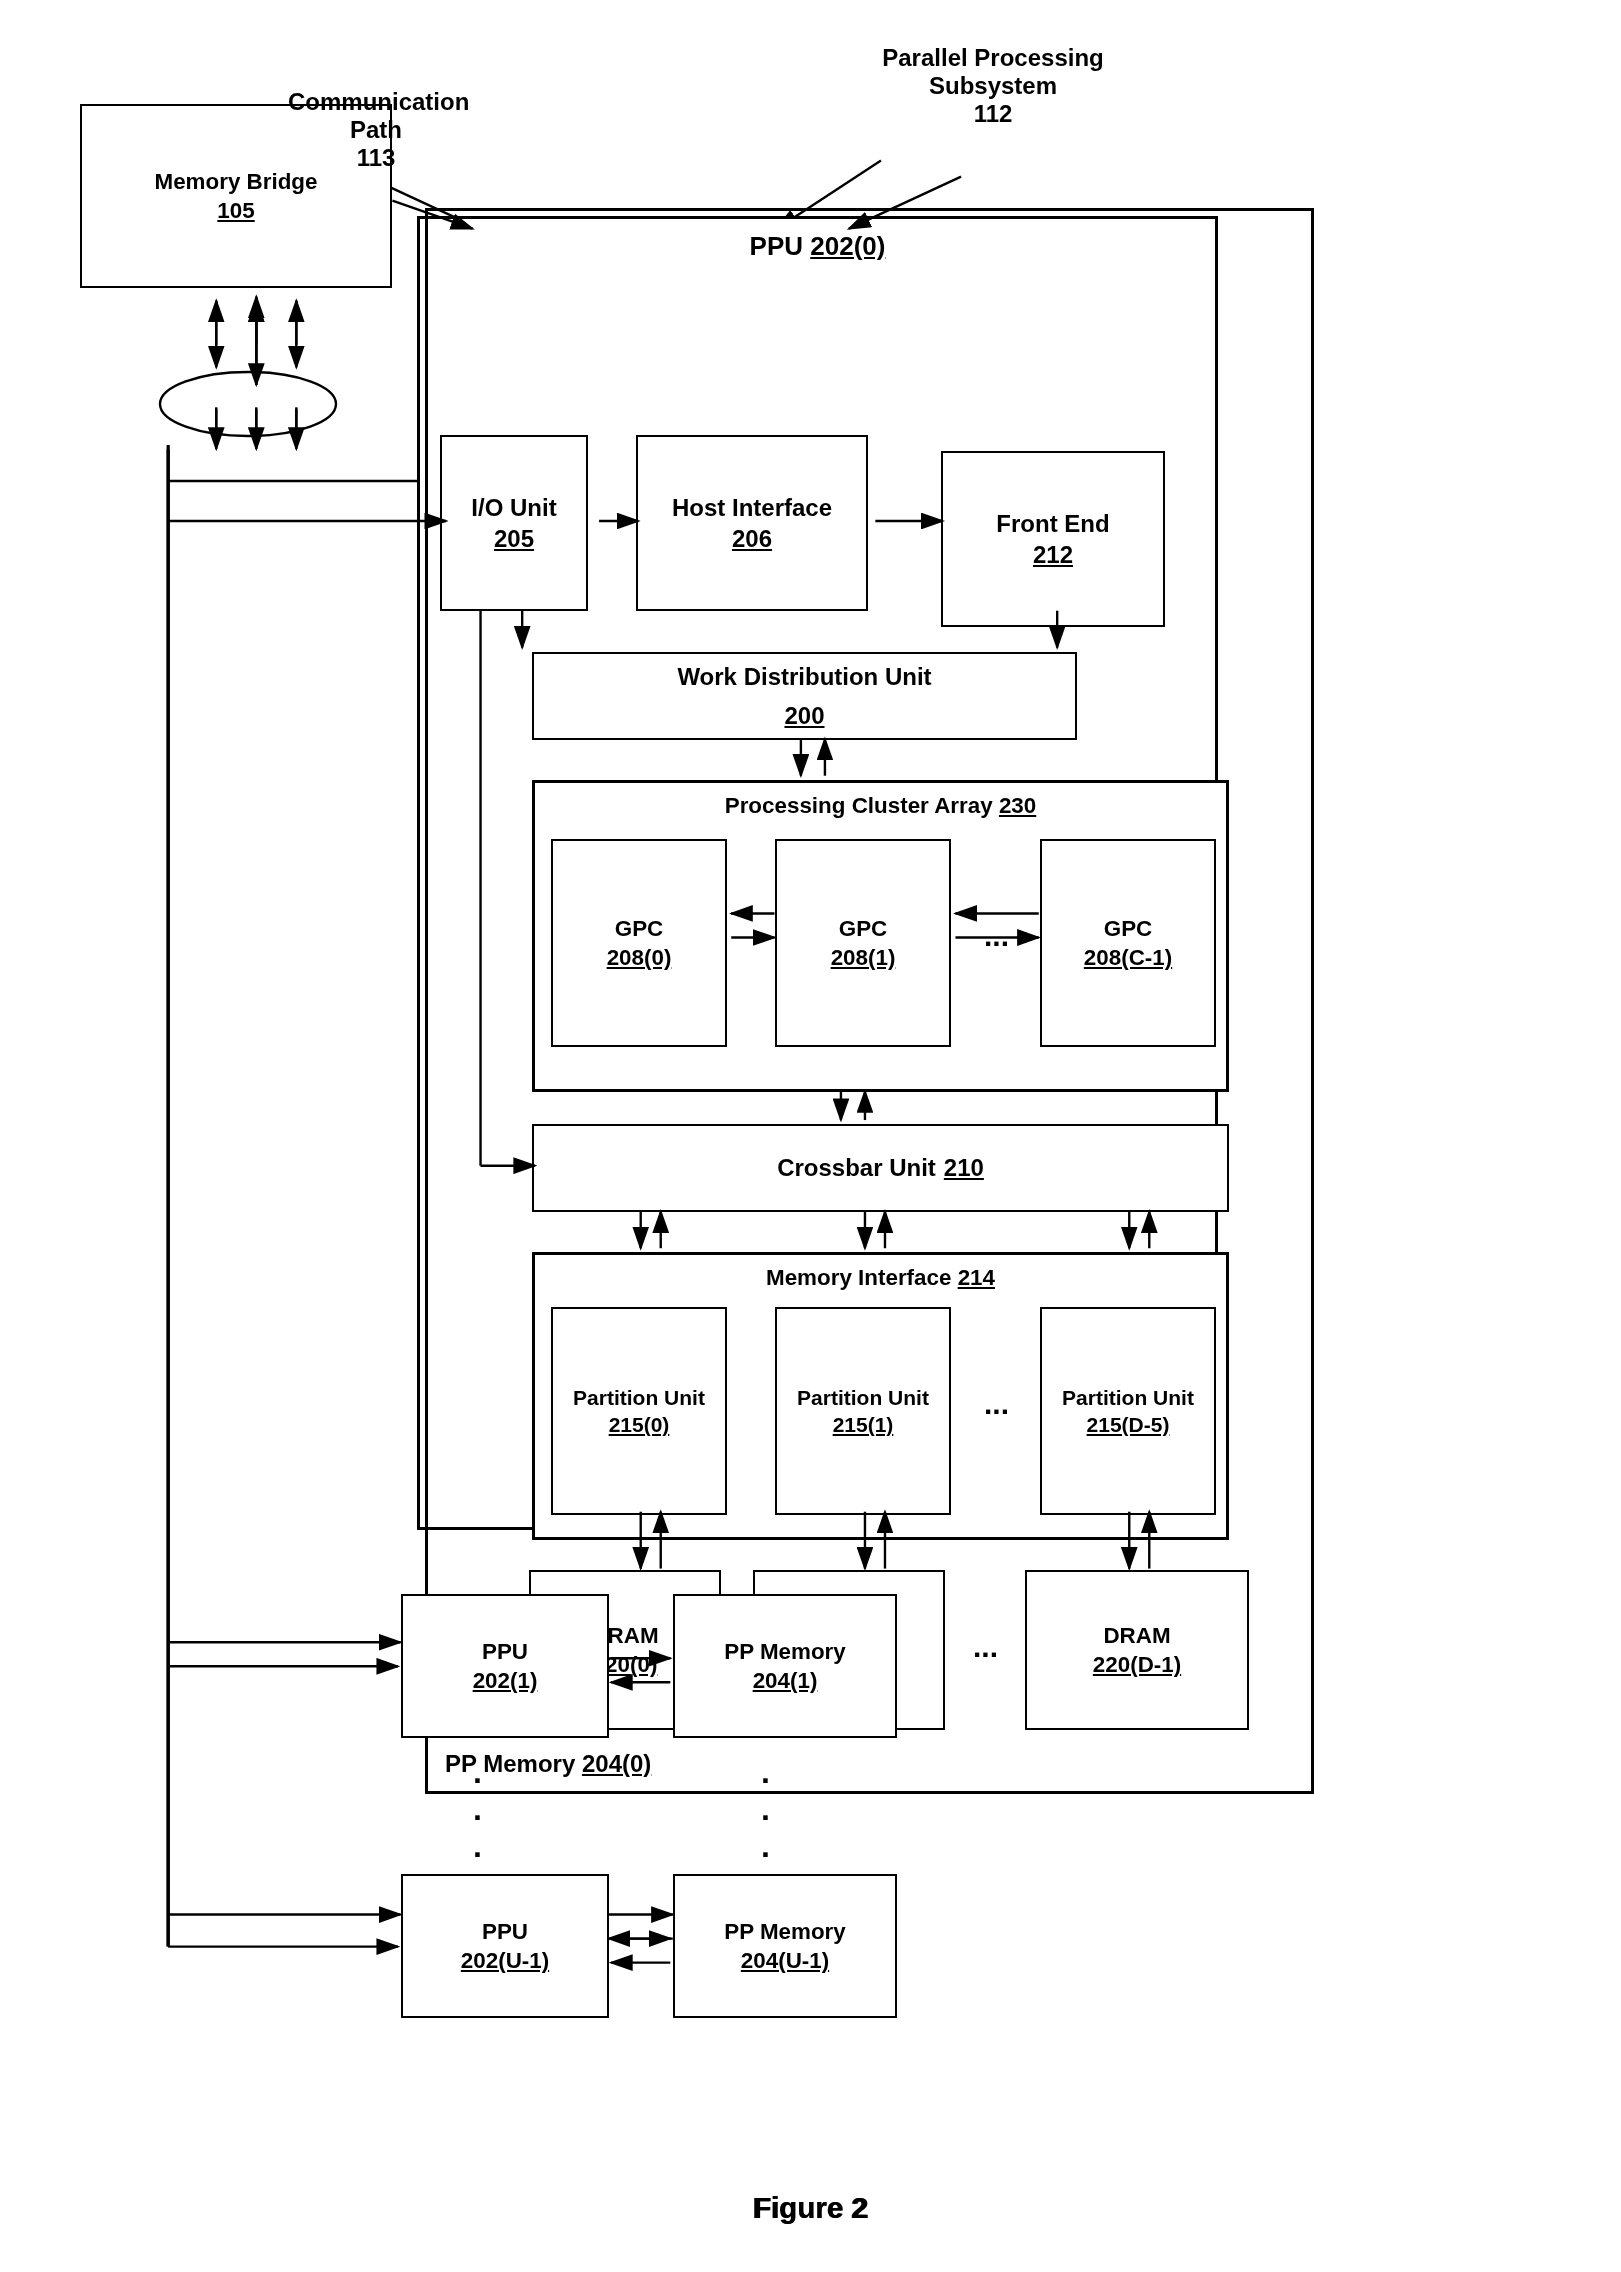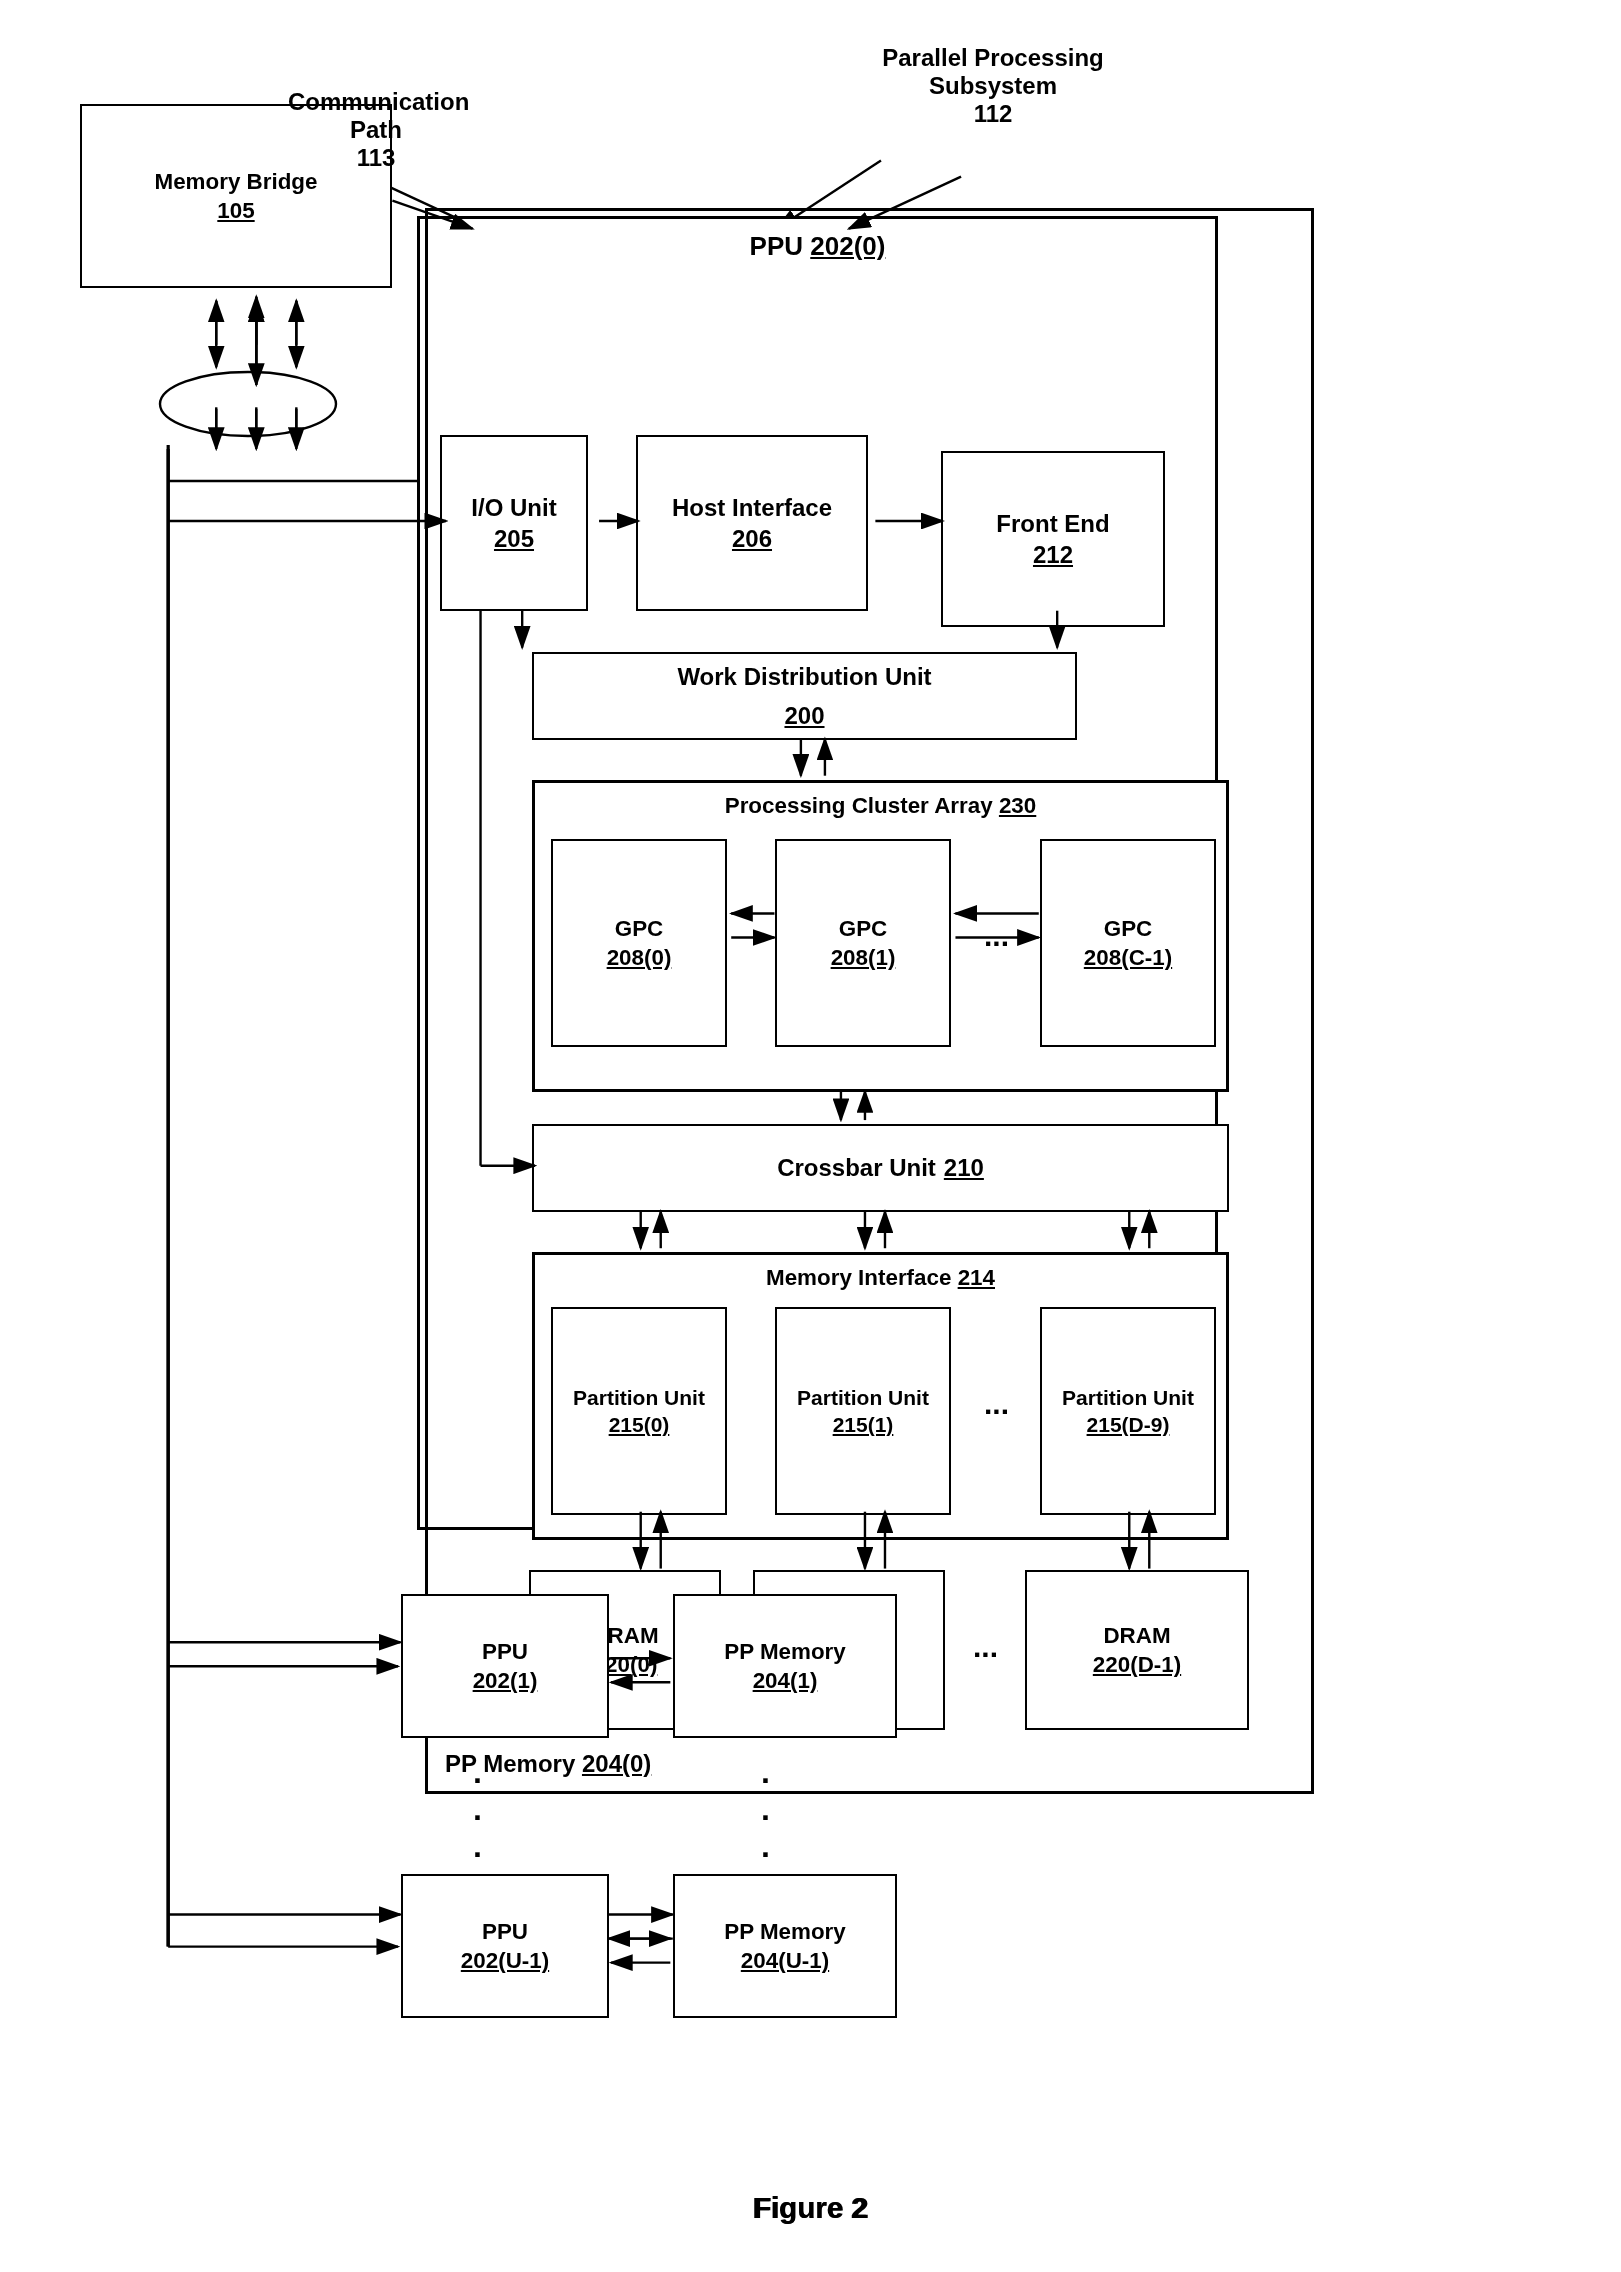--- a/index.html
+++ b/index.html
@@ -262,21 +262,21 @@
 
       <div class="box" style="left:240px; top:52px; width:176px; height:208px; font-size:21px;">
         <span>Partition Unit</span>
         <span class="underline">215(1)</span>
       </div>
 
       <div class="dots" style="position:absolute; left:449px; top:132px; font-size:30px;">...</div>
 
       <div class="box" style="left:505px; top:52px; width:176px; height:208px; font-size:21px;">
         <span>Partition Unit</span>
-        <span class="underline">215(D-9)</span>
+        <span class="underline">215(D-5)</span>
       </div>
     </div>
 
   </div>
 
   <div class="box" style="left:529px; top:1570px; width:192px; height:160px; font-size:22.4px;">
     <span>DRAM</span>
     <span class="underline">220(0)</span>
   </div>
 

